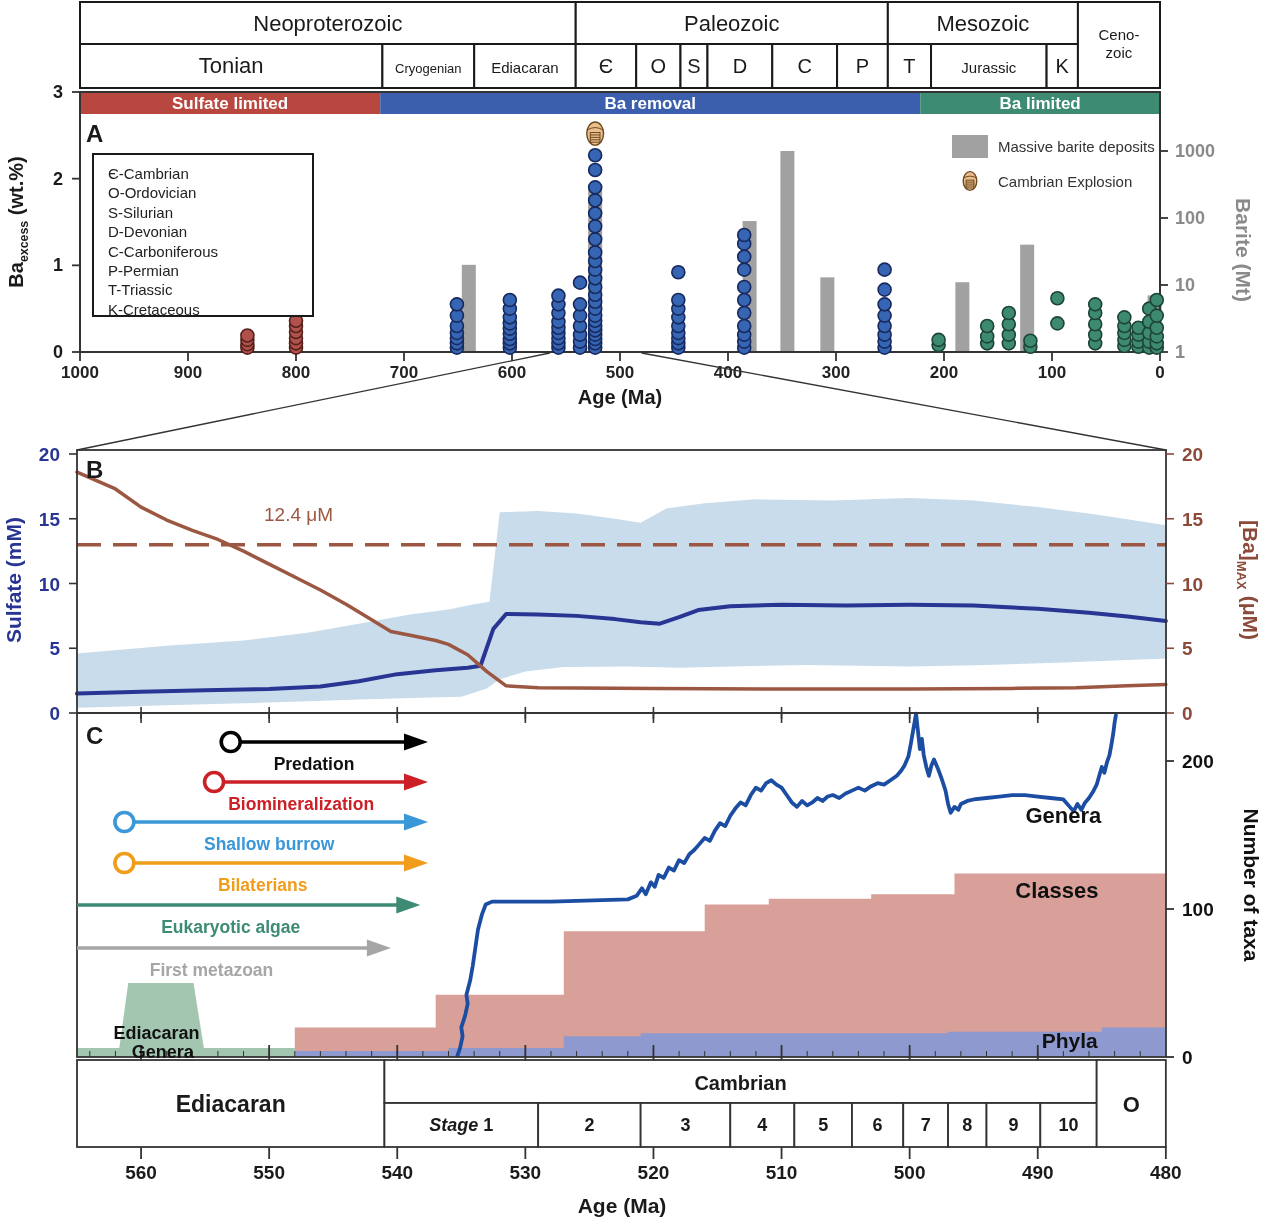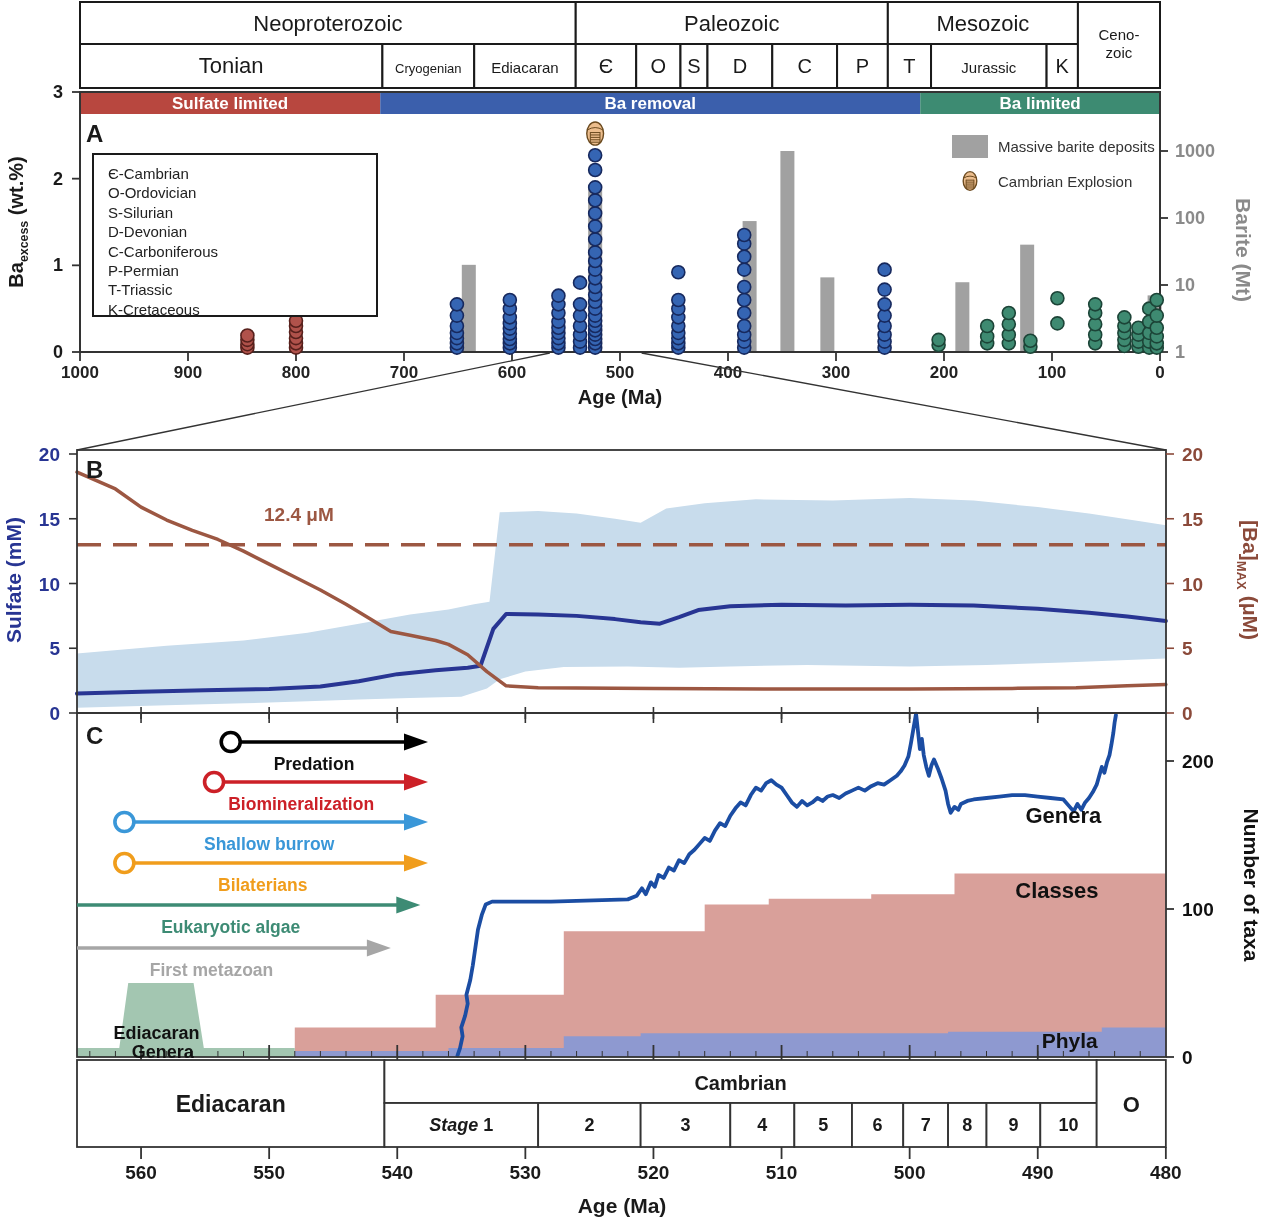--- a/index.html
+++ b/index.html
@@ -4,26 +4,26 @@
 <style>
   html,body{margin:0;padding:0;background:#ffffff;}
   #fig{position:relative;width:1268px;height:1228px;background:#ffffff;
        font-family:"Liberation Sans",sans-serif;overflow:hidden;}
   #plot{position:absolute;left:0;top:0;}
   .abs{position:absolute;}
   .panel-letter{font-size:24px;font-weight:bold;color:#1a1a1a;}
   .vlabel{position:absolute;white-space:nowrap;font-weight:bold;
           transform:translate(-50%,-50%) rotate(-90deg);}
   .vlabel.cw{transform:translate(-50%,-50%) rotate(90deg);}
-  #legend-box{position:absolute;left:92px;top:153px;width:286px;height:164px;
+  #legend-box{position:absolute;left:92px;top:153px;width:222px;height:164px;
               border:2px solid #1a1a1a;background:#ffffff;box-sizing:border-box;
               padding:9px 0 0 14px;}
   .legend-item{font-size:15px;color:#222;line-height:19.4px;font-weight:500;}
   #annotation-12-4{position:absolute;left:264px;top:504px;color:#9c5742;
-                   font-size:19px;font-weight:bold;}
+                   font-size:19px;font-weight:normal;}
   sub{font-size:62%;}
 </style>
 </head>
 <body>
 
 <div id="fig">
   <svg id="plot" width="1268" height="1228">
       <g>
         <rect x="80" y="2" width="495.7199999999999" height="42" fill="#fff" stroke="#1a1a1a" stroke-width="2"></rect>
         <text x="327.85999999999996" y="31" font-family="&quot;Liberation Sans&quot;,sans-serif" font-weight="normal" text-anchor="middle" fill="#1a1a1a" font-size="22">Neoproterozoic</text>

